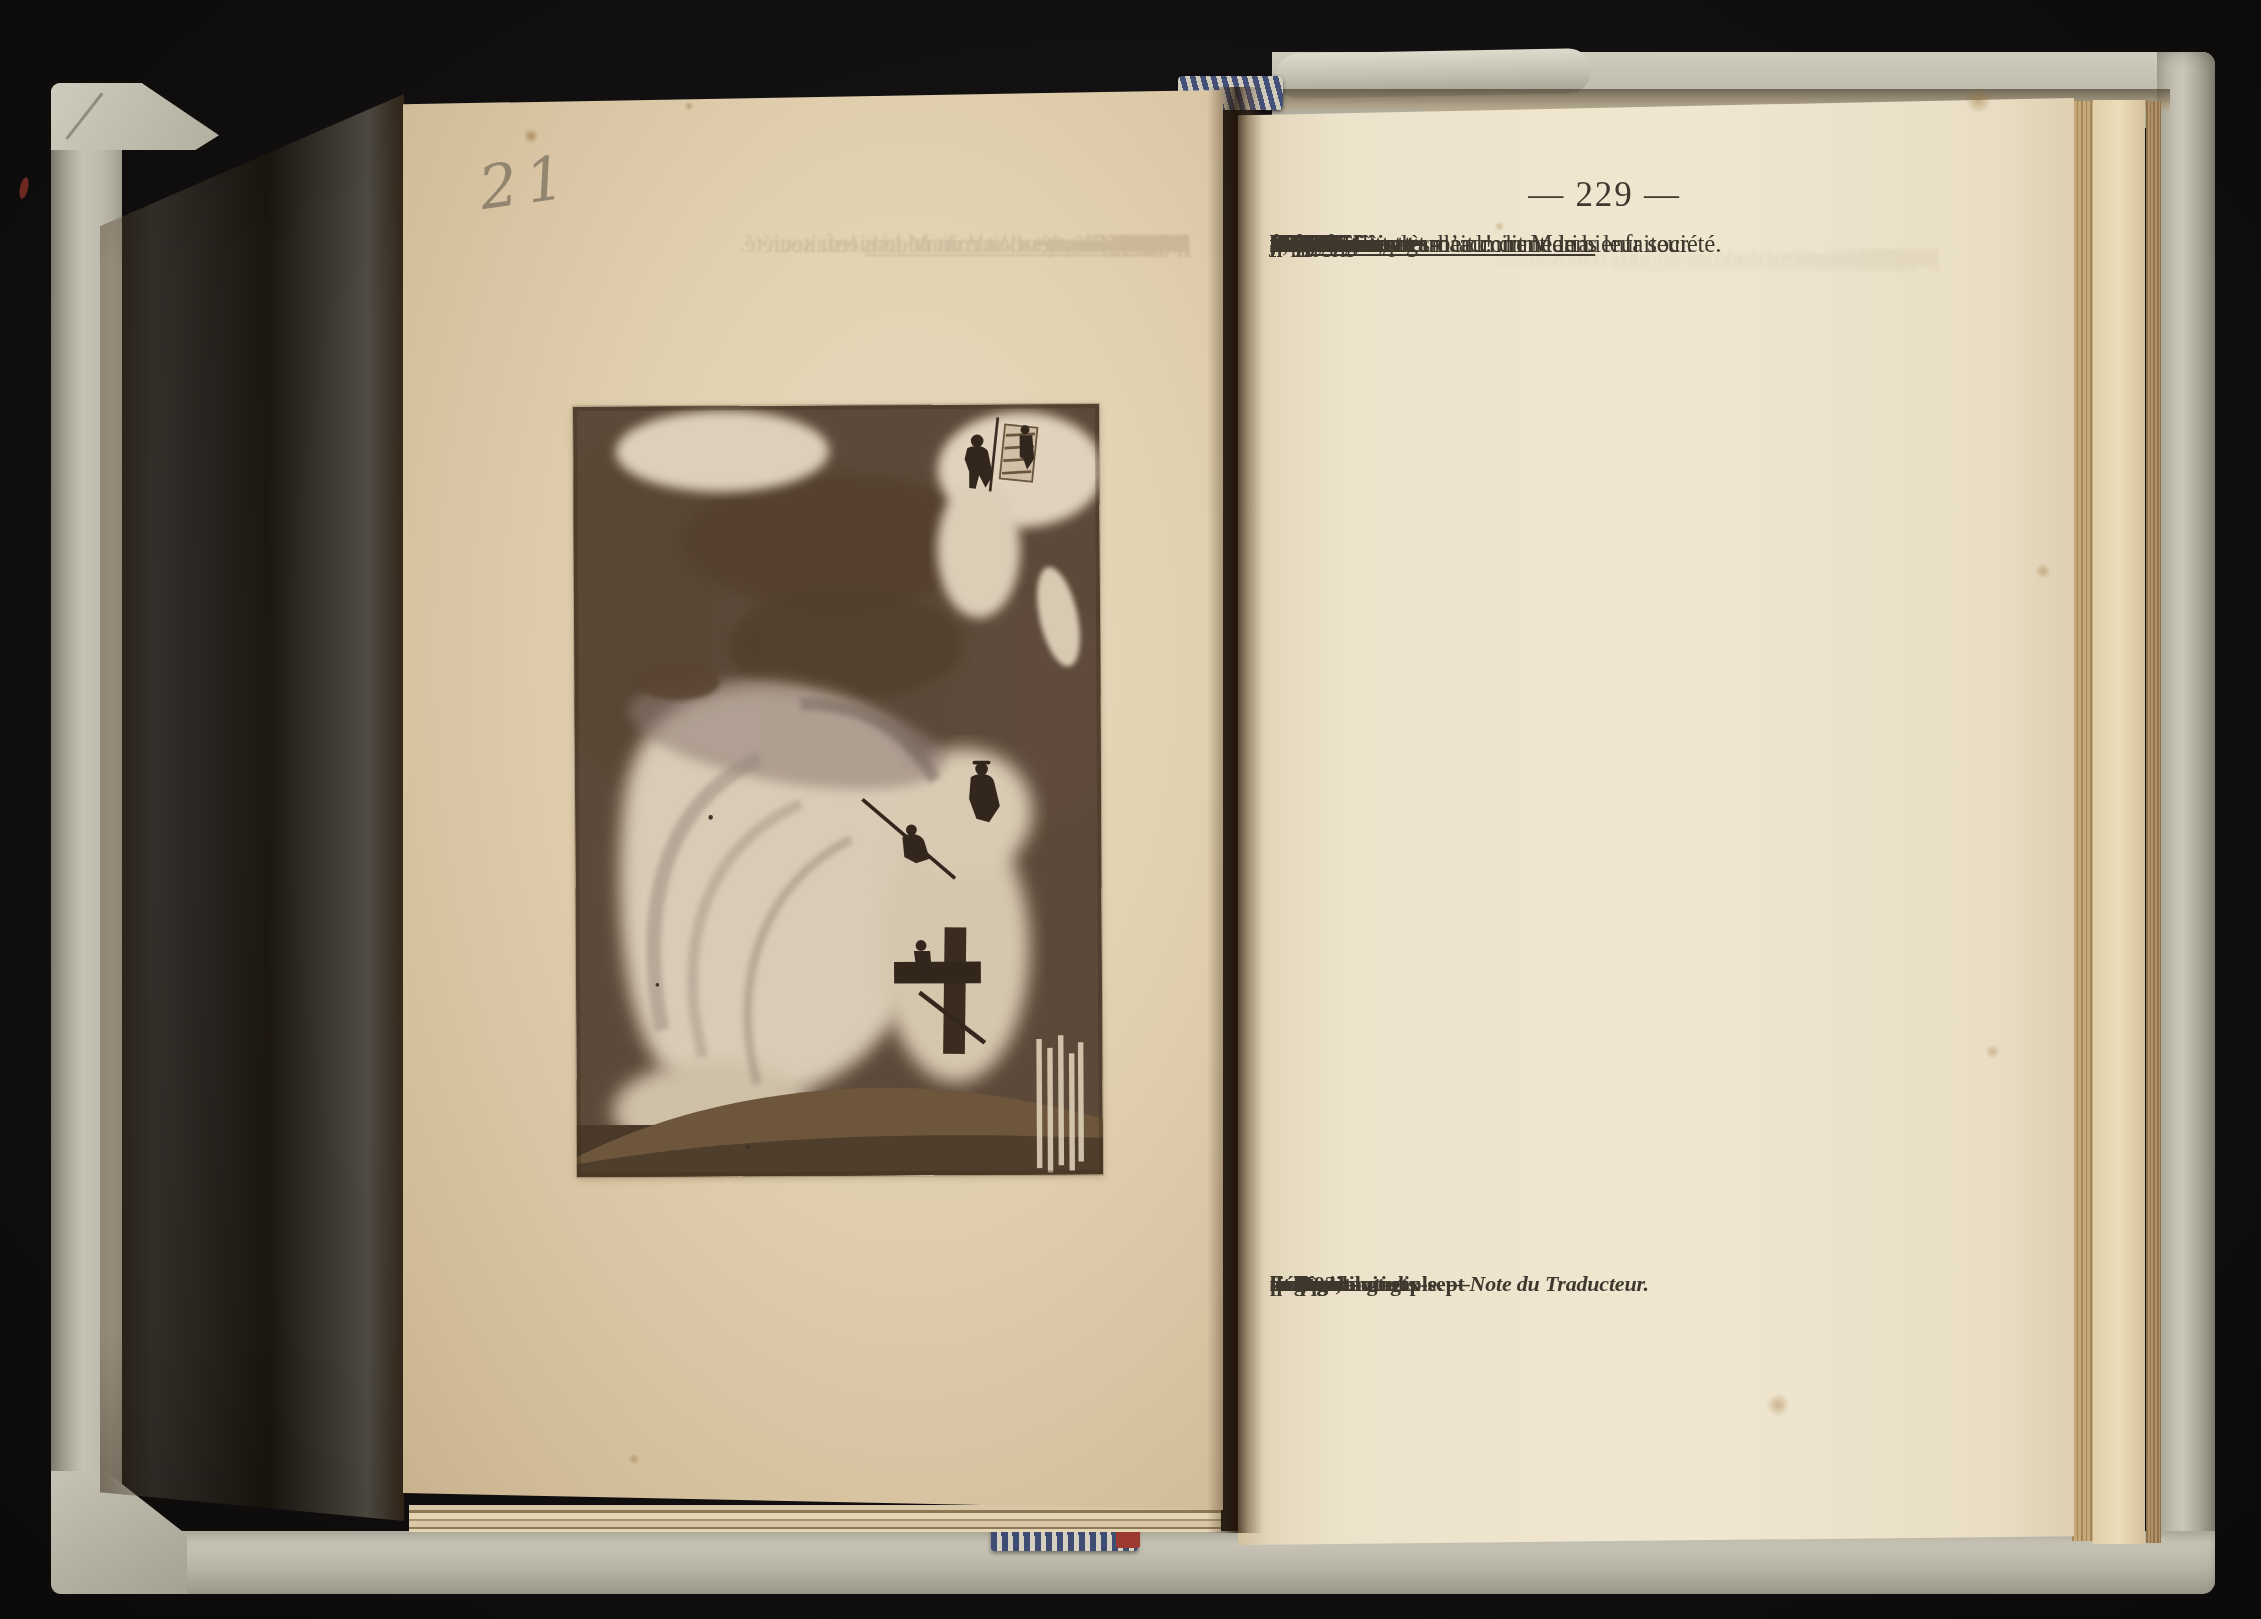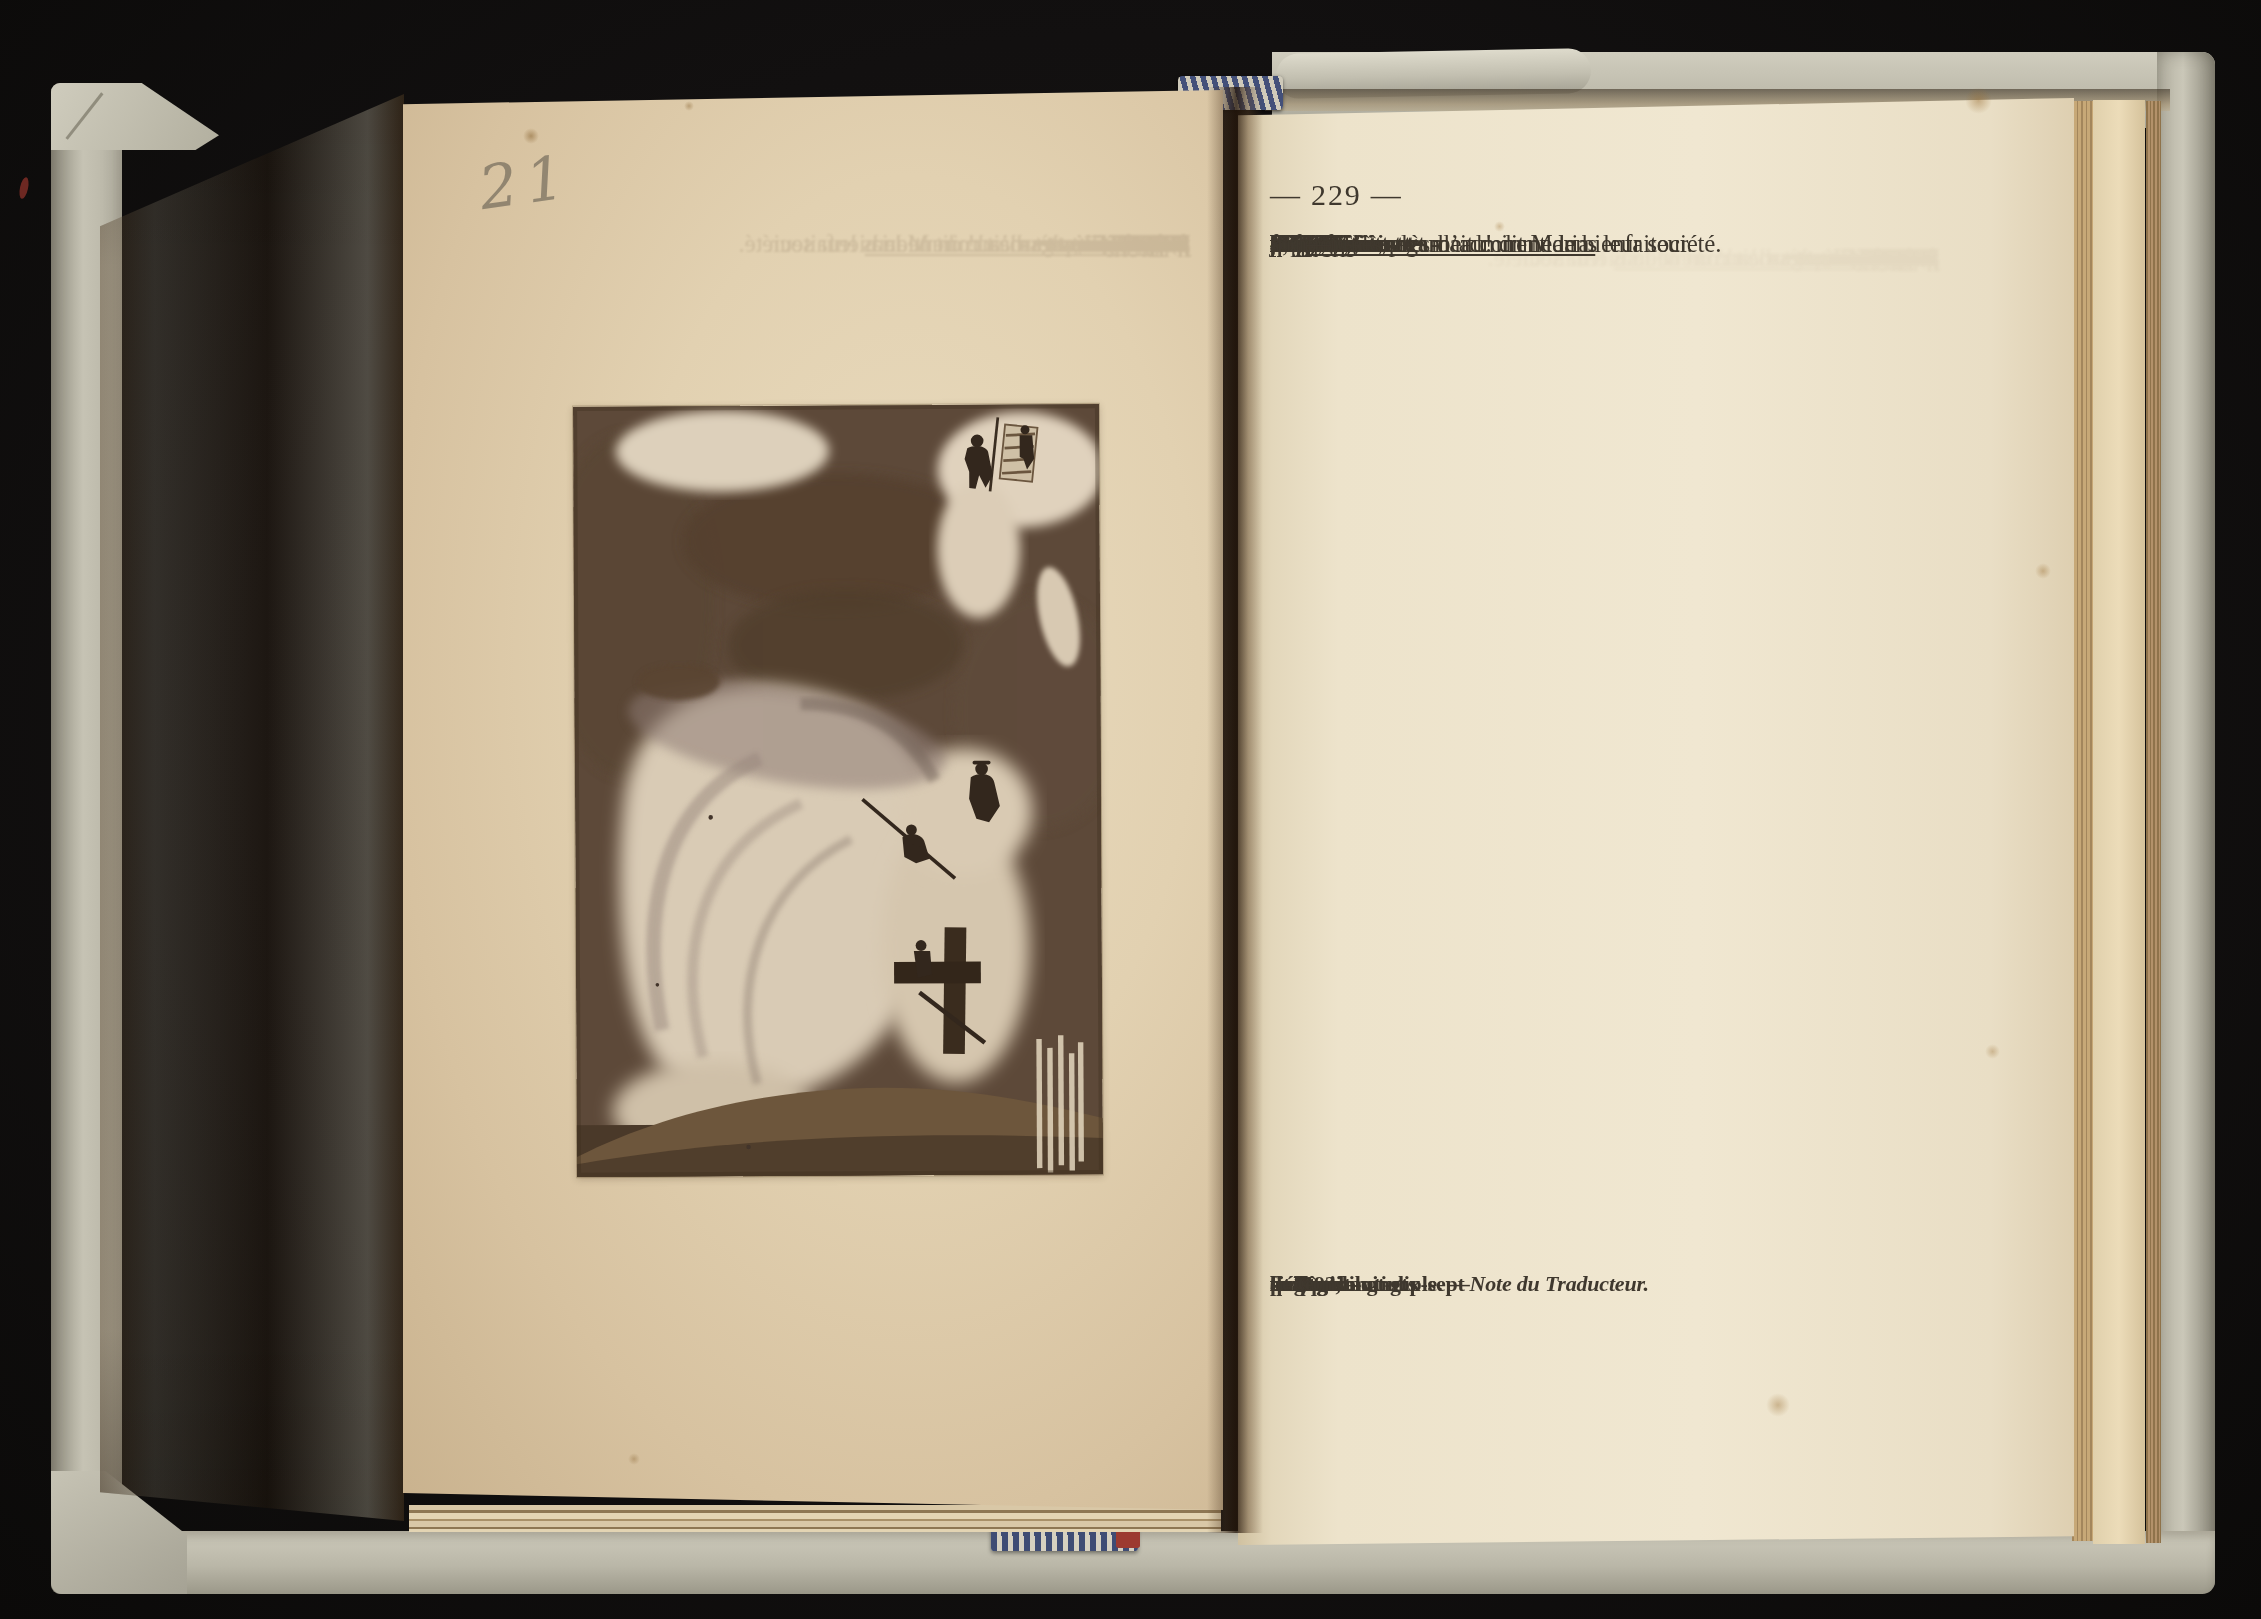--- a/index.html
+++ b/index.html
@@ -71,22 +71,22 @@
 
   
   .textblock{width:669px;font-family:"Liberation Serif","DejaVu Serif",serif;
     font-size:25px;color:#3f382e;letter-spacing:-0.2px;z-index:6;}
   .tline{position:relative;height:43px;line-height:43px;}
   .jline{display:flex;justify-content:space-between;}
   .jline span{position:relative;white-space:pre;}
   .ind{padding-left:36px;}
   .last{display:block;white-space:nowrap;}
   .last.ind{padding-left:0;text-indent:36px;text-decoration:underline;}
-  #page-number{left:1270px;top:175px;width:669px;height:40px;line-height:40px;text-align:left;
-    font-family:"Liberation Serif","DejaVu Serif",serif;font-size:30px;letter-spacing:1.8px;color:#3f382e;z-index:6;}
+  #page-number{left:1270px;top:175px;width:669px;height:40px;line-height:40px;text-align:center;
+    font-family:"Liberation Serif","DejaVu Serif",serif;font-size:35px;letter-spacing:1.8px;color:#3f382e;z-index:6;}
   #body-text{left:1270px;top:222px;}
   #footnote-text{left:1270px;top:1265px;}
   .fn .tline{height:38px;line-height:38px;font-size:22px;font-weight:bold;letter-spacing:-0.2px;}
   .fn .ind{padding-left:23.5px;}
   #ghost-left{left:521px;top:222px;transform:scaleX(-1);opacity:.15;filter:blur(1px);color:#5a452f;z-index:6;}
   #ghost-right{left:1270px;top:236px;transform:scaleX(-1);opacity:.055;filter:blur(1.4px);color:#6a5237;z-index:6;}
 
   .pencil{left:479px;top:147px;font-family:"DejaVu Serif",serif;font-style:italic;font-size:60px;
     color:rgba(128,118,100,.8);transform:rotate(-8deg);letter-spacing:9px;z-index:5;}
 

